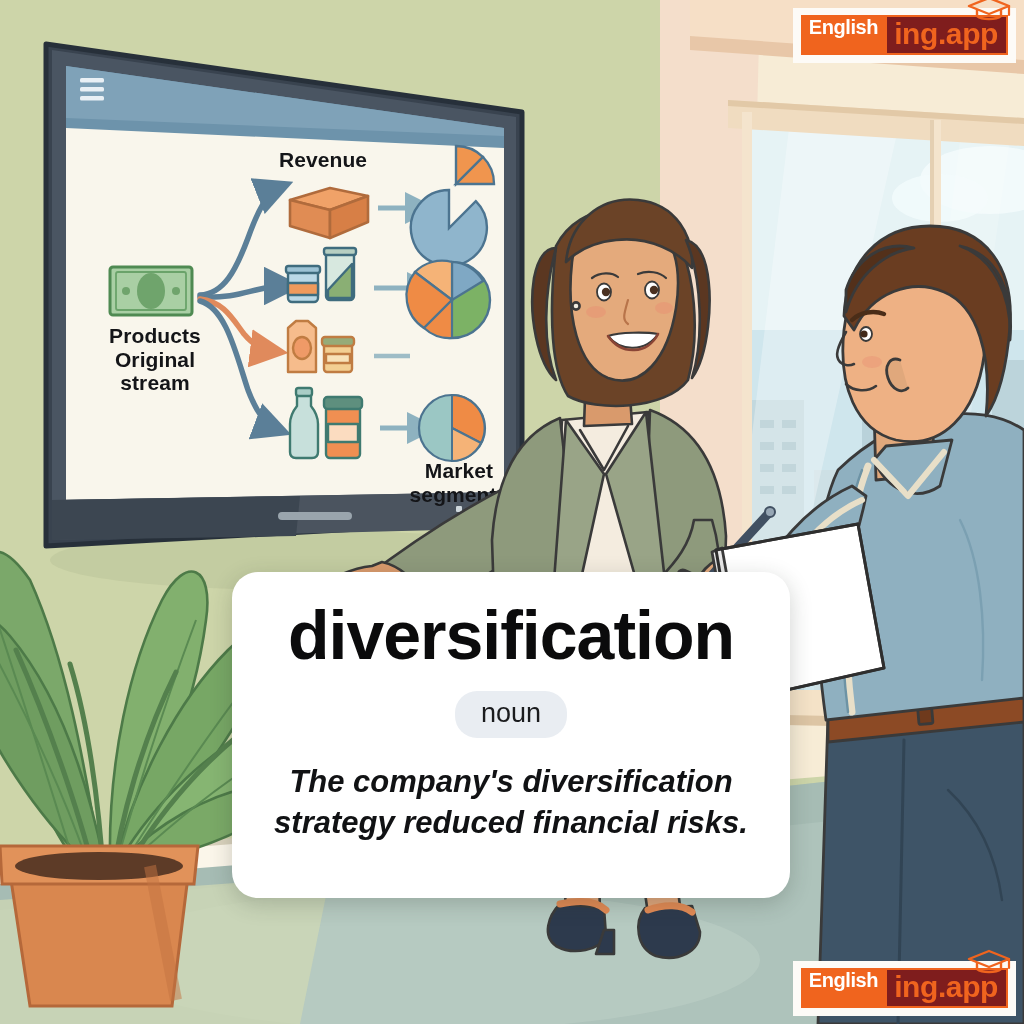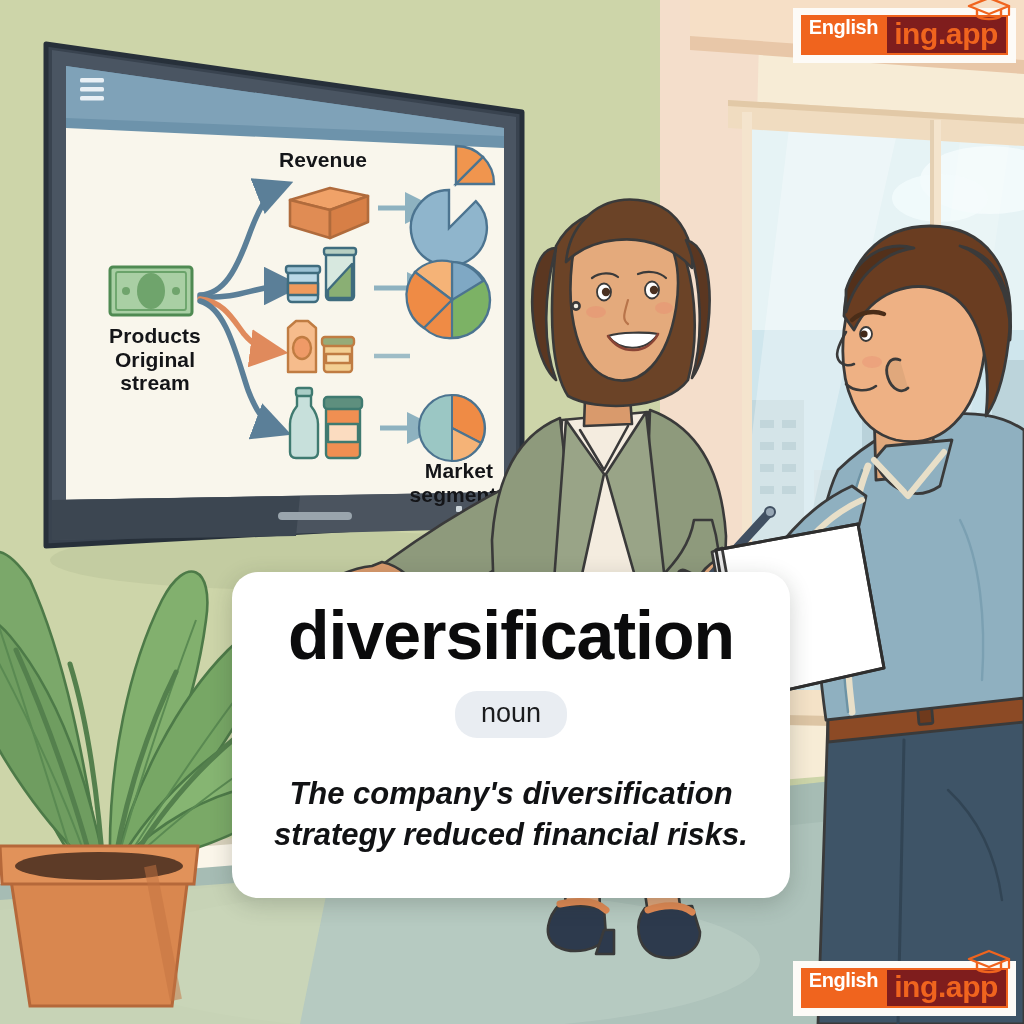--- a/index.html
+++ b/index.html
@@ -29,21 +29,21 @@
     color:#0b0b0c; line-height:1.05;
   }
   .pos-badge{
     margin-top:20px;
     background:#e9edf2; color:#1b1c1e;
     border-radius:22px;
     padding:7px 26px 9px;
     font-size:27px;
   }
   .example{
-    margin-top:36px;
+    margin-top:24px;
     font-style:italic; font-weight:bold;
     font-size:31px; line-height:1.32;
     color:#111214; text-align:center;
     width:94%;
   }
 
   
   .logo{
     position:absolute; z-index:60;
     background:#fdfbf7;

